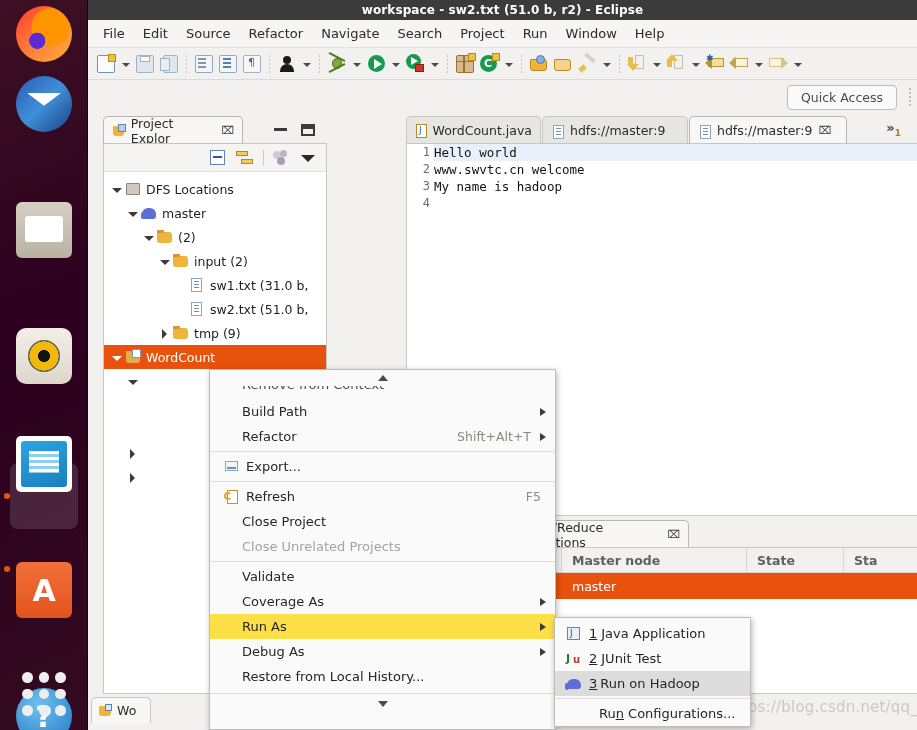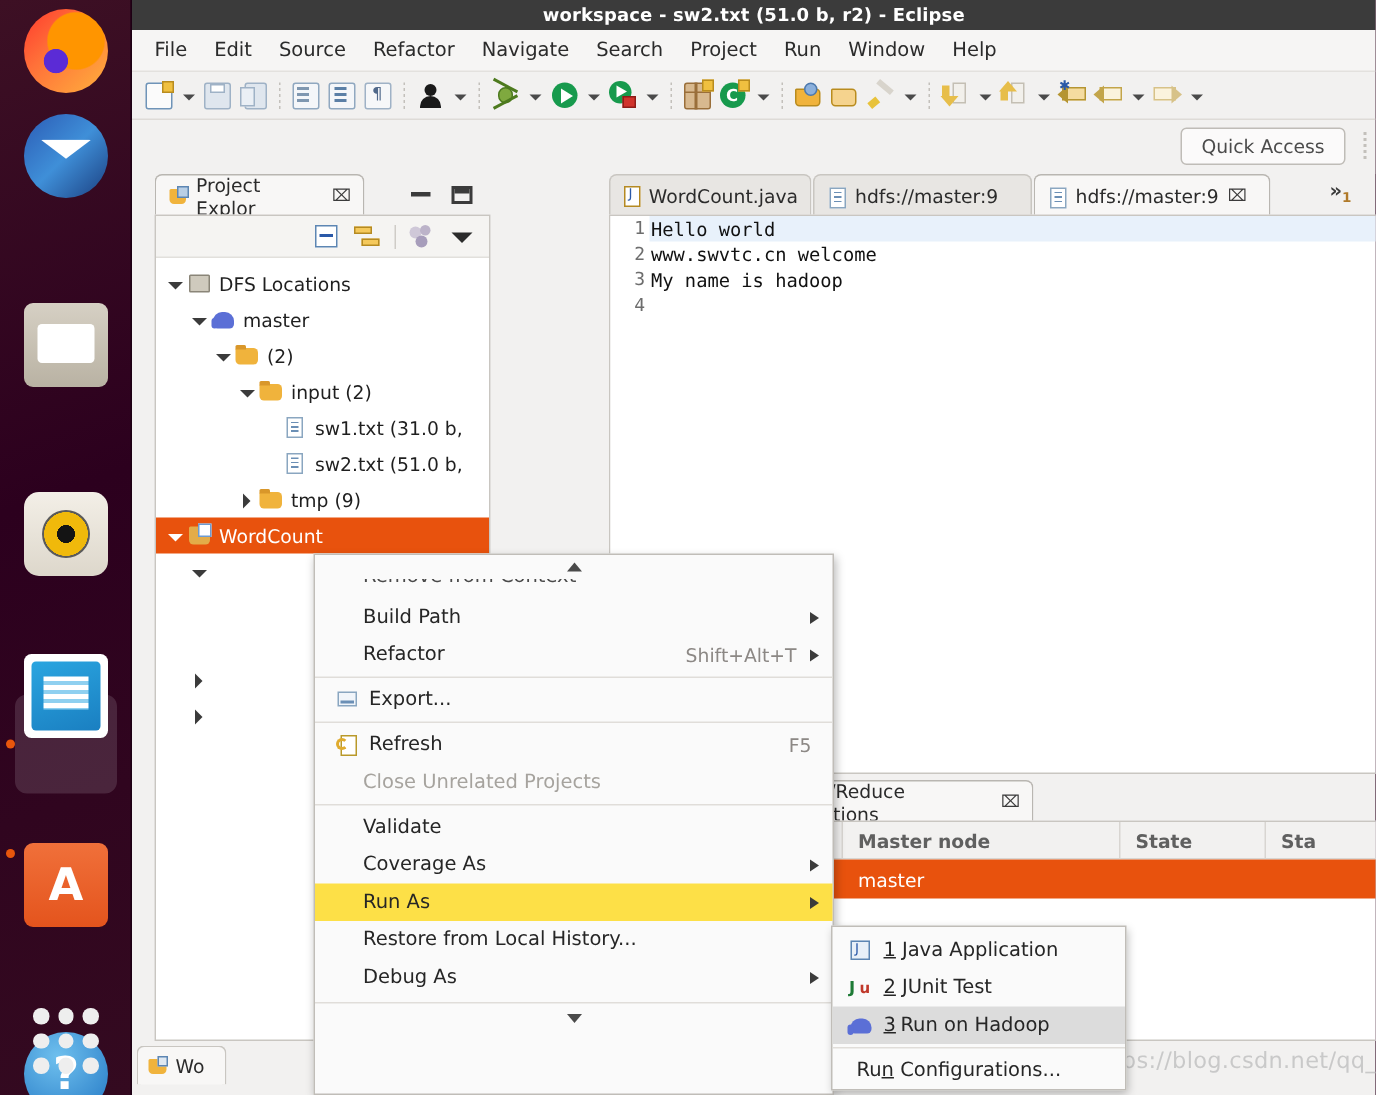--- a/index.html
+++ b/index.html
@@ -594,43 +594,46 @@
       <div class="msep"></div>
 
       <div class="mi" style="padding-left:14px;">
         <span class="miicon">
           <span class="gsq" style="left:3px;top:1px;width:11px;height:14px;background:#fff;border:1px solid #b9992a;"></span>
           <span class="gsq" style="left:0px;top:3px;width:8px;height:8px;border:2px solid #e0ab2e;border-radius:50%;border-right-color:transparent;"></span>
         </span>
         <span class="milabel">Refresh</span>
         <span class="mikey" style="margin-right:4px;">F5</span>
       </div>
+      <div class="mi mi-noicon">
+        <span class="milabel">Close Project</span>
+      </div>
       <div class="mi mi-noicon disabled">
         <span class="milabel">Close Unrelated Projects</span>
       </div>
 
       <div class="msep"></div>
 
       <div class="mi mi-noicon">
         <span class="milabel">Validate</span>
       </div>
       <div class="mi mi-noicon">
         <span class="milabel">Coverage As</span>
         <span class="misub"></span>
       </div>
       <div class="mi mi-noicon hl">
         <span class="milabel">Run As</span>
         <span class="misub"></span>
       </div>
       <div class="mi mi-noicon">
-        <span class="milabel">Restore from Local History...</span>
-      </div>
-      <div class="mi mi-noicon">
         <span class="milabel">Debug As</span>
         <span class="misub"></span>
+      </div>
+      <div class="mi mi-noicon">
+        <span class="milabel">Restore from Local History...</span>
       </div>
 
       <div class="msep" style="margin-top:4px;"></div>
       <div class="scroll-arrow down"></div>
     </div>
 
     <div id="submenu">
       <div class="si">
         <span class="siicon">
           <span class="gsq" style="left:2px;top:1px;width:13px;height:13px;background:#e8f0f8;border:1px solid #5d86b3;"></span>
@@ -652,19 +655,19 @@
       <div class="si hl">
         <span class="siicon">
           <span class="gsq" style="left:2px;top:3px;width:14px;height:10px;background:#5b6fd6;border-radius:6px 6px 3px 3px;"></span>
           <span class="gsq" style="left:0px;top:7px;width:4px;height:7px;background:#5b6fd6;border-radius:2px;"></span>
         </span>
         <span><u>3</u></span>
         <span style="width:3px;"></span>
         <span>Run on Hadoop</span>
       </div>
       <div class="msep"></div>
-      <div class="si" style="padding-left:16px;text-align:right;">
+      <div class="si" style="padding-left:44px;text-align:right;">
         <span><span>Ru</span><u>n</u><span> Configurations...</span></span>
       </div>
     </div>
 
   </div>
 </div>
 
 </body></html>

